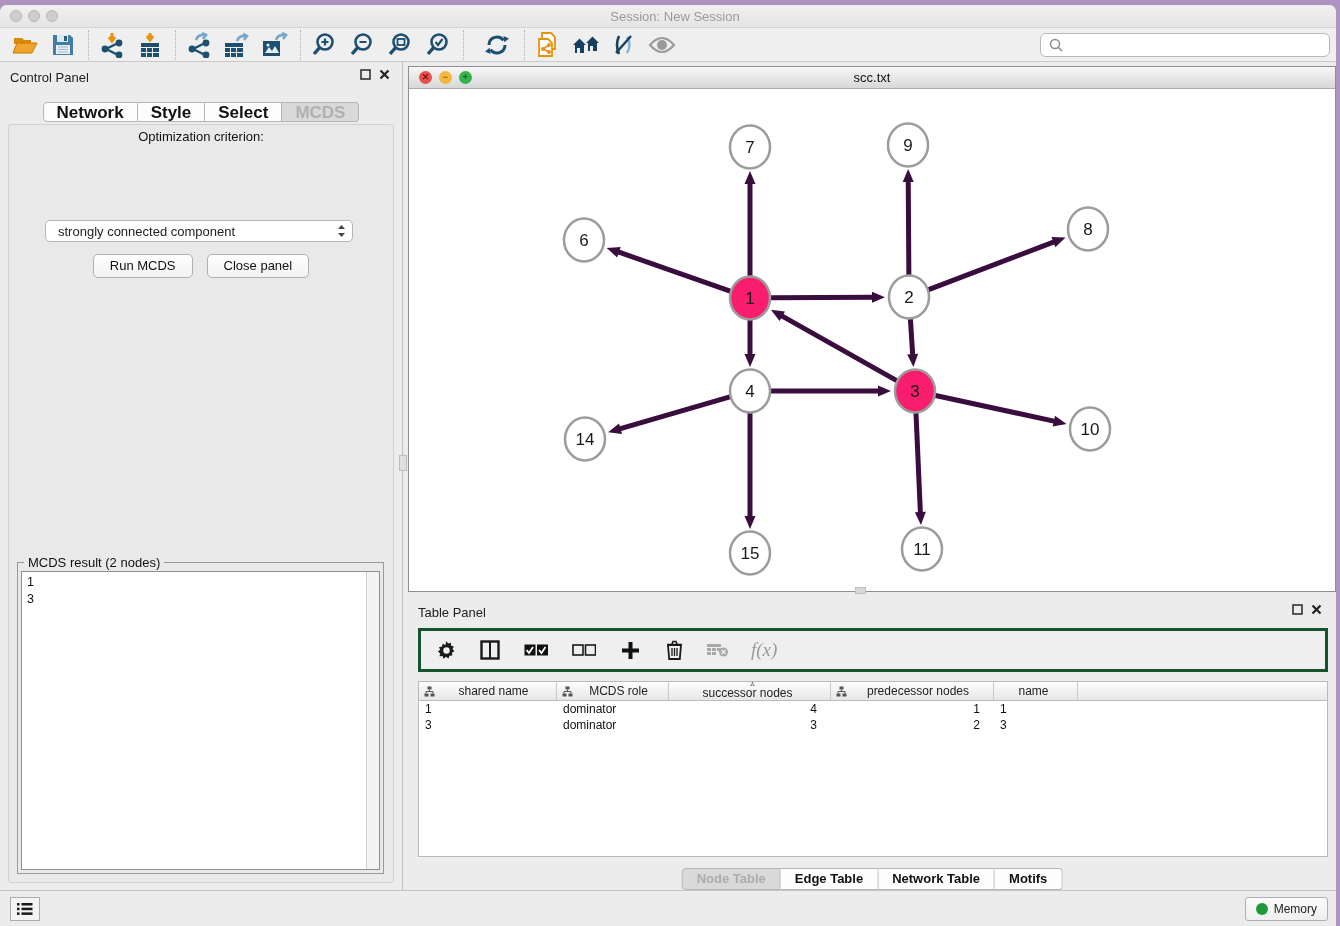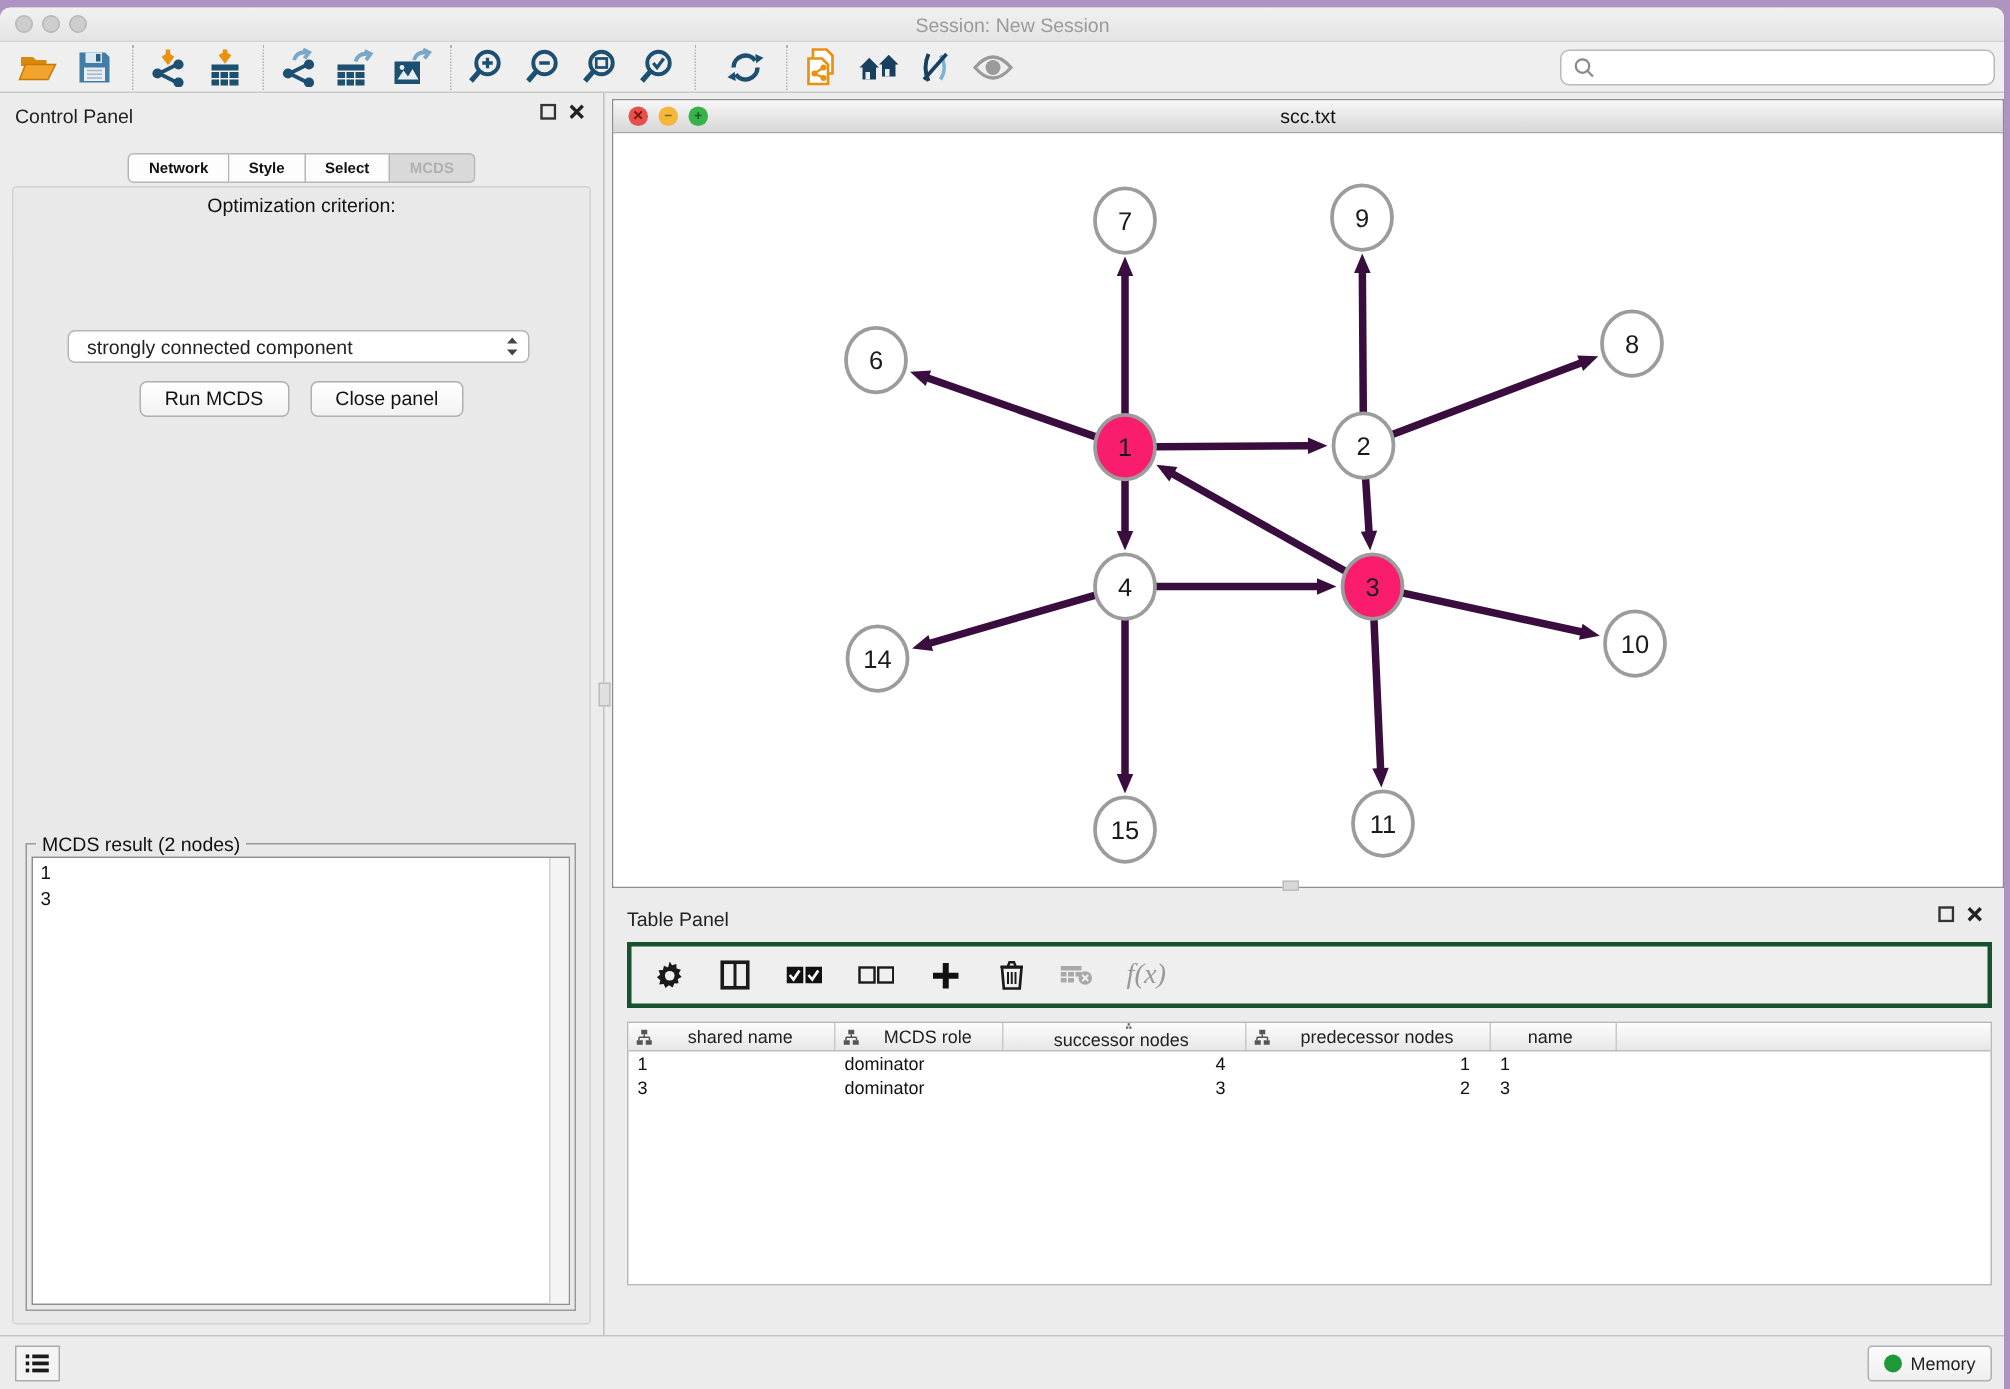--- a/index.html
+++ b/index.html
@@ -17,21 +17,21 @@
   .tb-icon { width:30px; height:28px; display:flex; align-items:center; justify-content:center; margin-right:8px; }
   .tb-sep { width:1px; height:30px; border-left:1px dotted #b2b2b2; margin:0 8px 0 2px; }
   .search-box { position:absolute; left:1040px; top:5px; width:290px; height:24px; background:#fff; border:1px solid #b9b9b9; border-radius:6px; display:flex; align-items:center; padding-left:7px; }
   .search-box input { border:none; outline:none; flex:1; height:20px; font-size:12px; background:transparent; font-family:"Liberation Sans",sans-serif; }
 
   
   .cpanel { position:absolute; left:0; top:57px; width:402px; bottom:36px; background:#ececec; }
   .cp-head { position:absolute; top:8px; left:10px; font-size:13px; color:#222; }
   .panel-btns { position:absolute; top:7px; right:12px; display:flex; gap:8px; align-items:center; }
   .cp-tabs { position:absolute; top:40px; left:0; right:0; display:flex; justify-content:center; }
-  .tab { background:#fdfdfd; border:1px solid #b6b6b6; border-left-width:0; padding:2px 13px 3px; font-weight:700; font-size:10px; color:#111; height:20px; line-height:15px; cursor:pointer; }
+  .tab { background:#fdfdfd; border:1px solid #b6b6b6; border-left-width:0; padding:2px 13px 3px; font-weight:700; font-size:17px; color:#111; height:20px; line-height:15px; cursor:pointer; }
   .tab:first-child { border-left-width:1px; border-radius:4px 0 0 4px; }
   .tab:last-child { border-radius:0 4px 4px 0; }
   .tab.active { background:#d9d9d9; color:#b0b0b0; }
   .cp-body { position:absolute; left:8px; right:8px; top:62px; bottom:7px; background:#e9e9e9; border:1px solid #d2d2d2; border-radius:3px; }
   .opt-label { text-align:center; margin-top:4px; font-size:13px; color:#111; }
   .cp-select { position:absolute; left:36px; right:40px; top:95px; height:22px; background:#fff; border:1px solid #b5b5b5; border-radius:5px; display:flex; align-items:center; padding:0 6px 0 12px; font-size:13px; cursor:pointer; }
   .cp-select .spacer { flex:1; }
   .cp-buttons { position:absolute; top:129px; left:0; right:0; display:flex; justify-content:center; gap:14px; }
   .btn { background:linear-gradient(#ffffff,#f2f2f2); border:1px solid #b0b0b0; border-radius:5px; padding:3px 16px 4px; font-size:13px; color:#111; cursor:pointer; font-family:"Liberation Sans",sans-serif; }
   .fieldset { position:absolute; left:8px; right:9px; top:437px; bottom:8px; border:1px solid #9a9a9a; }
@@ -496,20 +496,26 @@
           </div>
           <div class="tr">
             <div class="td" style="width: 138px;">3</div>
             <div class="td" style="width: 112px;">dominator</div>
             <div class="td r" style="width: 162px;">3</div>
             <div class="td r" style="width: 163px;">2</div>
             <div class="td" style="width: 84px;">3</div>
           </div>
         </div>
     </div>
+    <div class="bottom-tabs">
+        <div class="btab active">Node Table</div>
+        <div class="btab">Edge Table</div>
+        <div class="btab">Network Table</div>
+        <div class="btab">Motifs</div>
+      </div>
   </div>
 
   <div class="statusbar">
     <div class="list-btn">
       <svg width="16" height="14" viewBox="0 0 16 14">
           <g fill="#1a1a1a">
             <rect x="0" y="1" width="2.5" height="2.5"></rect>
             <rect x="4.5" y="1" width="11" height="2.5"></rect>
             <rect x="0" y="5.7" width="2.5" height="2.5"></rect>
             <rect x="4.5" y="5.7" width="11" height="2.5"></rect>

